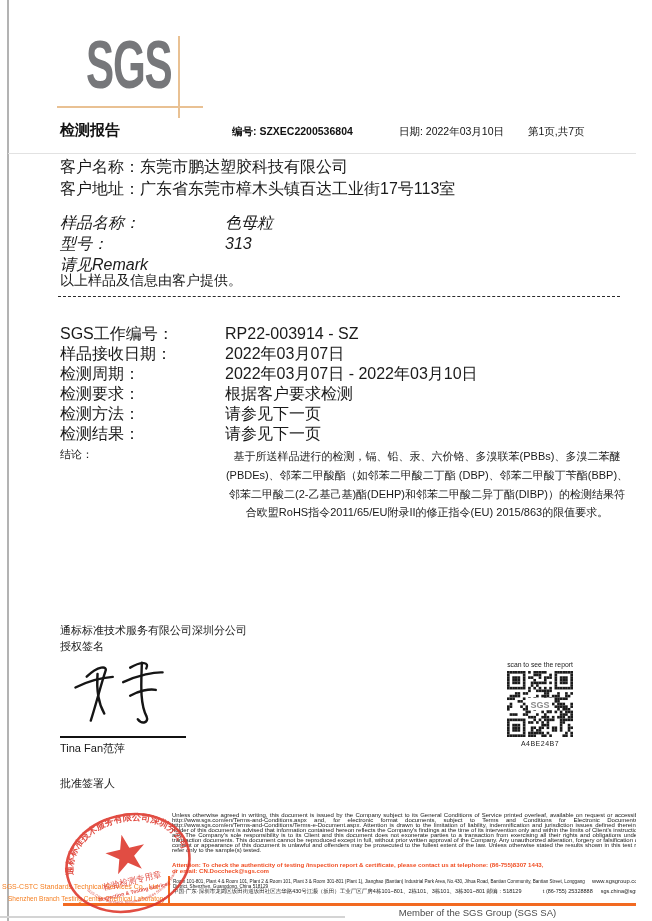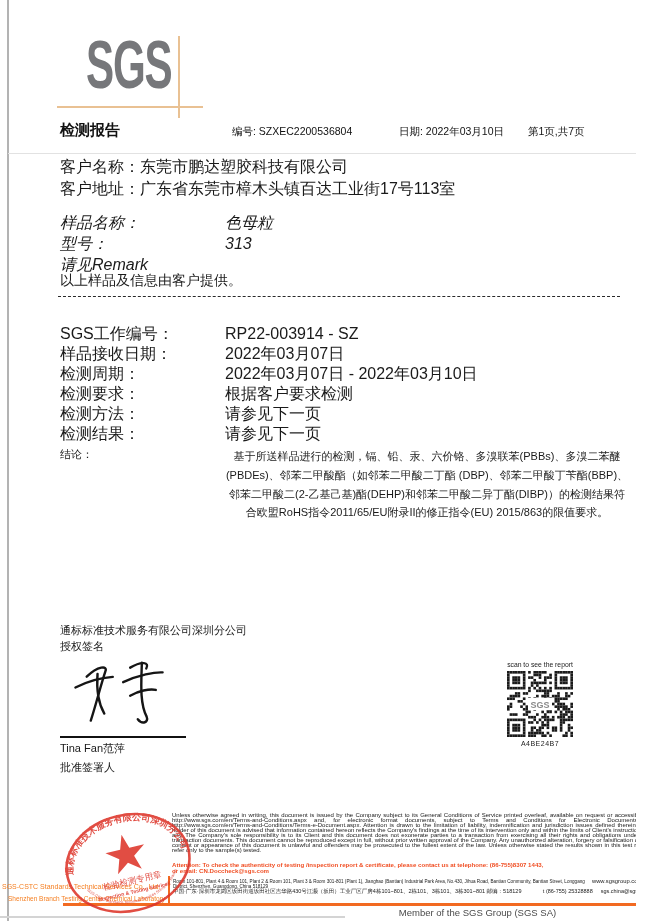--- a/index.html
+++ b/index.html
@@ -35,21 +35,21 @@
   .g-job .row{line-height:20px;}
   .g-job .lbl{width:165px;}
   .conclusion{left:60px;top:447px;display:flex;font-size:11px;}
   .conclusion .lbl{width:165px;flex:none;}
   .conclusion .txt{width:404px;line-height:18.8px;text-align:center;}
   
   .sig-company{left:60px;top:622px;font-size:11px;line-height:16px;}
   .sig-svg{left:66px;top:652px;}
   .sig-line{left:60px;top:736px;width:126px;height:1.5px;background:#111;}
   .sig-name{left:60px;top:741px;font-size:11px;}
-  .sig-title{left:60px;top:760px;font-size:11px;}
+  .sig-title{left:60px;top:776px;font-size:11px;}
   
   .qr-caption{left:498px;top:661px;width:84px;text-align:center;font-size:6.8px;color:#222;}
   .qr-box{left:507px;top:671px;}
   .qr-code-text{left:498px;top:740px;width:84px;text-align:center;font-size:7px;letter-spacing:0.5px;color:#222;}
   
   .disclaimer{left:172px;top:813px;width:478px;font-size:6px;line-height:4.95px;
               text-align:justify;color:#1a1a1a;}
   .attention{left:172px;top:862px;width:478px;font-size:6.1px;line-height:5.7px;font-weight:bold;color:#f04e23;}
   .addr{left:173px;width:477px;color:#222;}
   .addr-1{top:878px;display:flex;gap:6px;align-items:baseline;}
@@ -72,21 +72,21 @@
 <div id="page">
 
   <div class="abs edge-left"></div>
   <div class="abs edge-bottom"></div>
 
   <div class="abs logo">SGS</div>
   <div class="abs tan-v"></div>
   <div class="abs tan-h"></div>
 
   <div class="abs title">检测报告</div>
-  <div class="abs meta" style="left:232px;">编号: SZXEC2200536804</div>
+  <div class="abs meta" style="left:232px;font-weight:bold;">编号: SZXEC2200536804</div>
   <div class="abs meta" style="left:399px;">日期: 2022年03月10日</div>
   <div class="abs meta" style="left:528px;">第1页,共7页</div>
   <div class="abs header-rule"></div>
 
   <div class="abs rowgroup g-client">
     <div class="row">
       <span class="lbl">客户名称：</span>
       <span>东莞市鹏达塑胶科技有限公司</span>
     </div>
     <div class="row">

